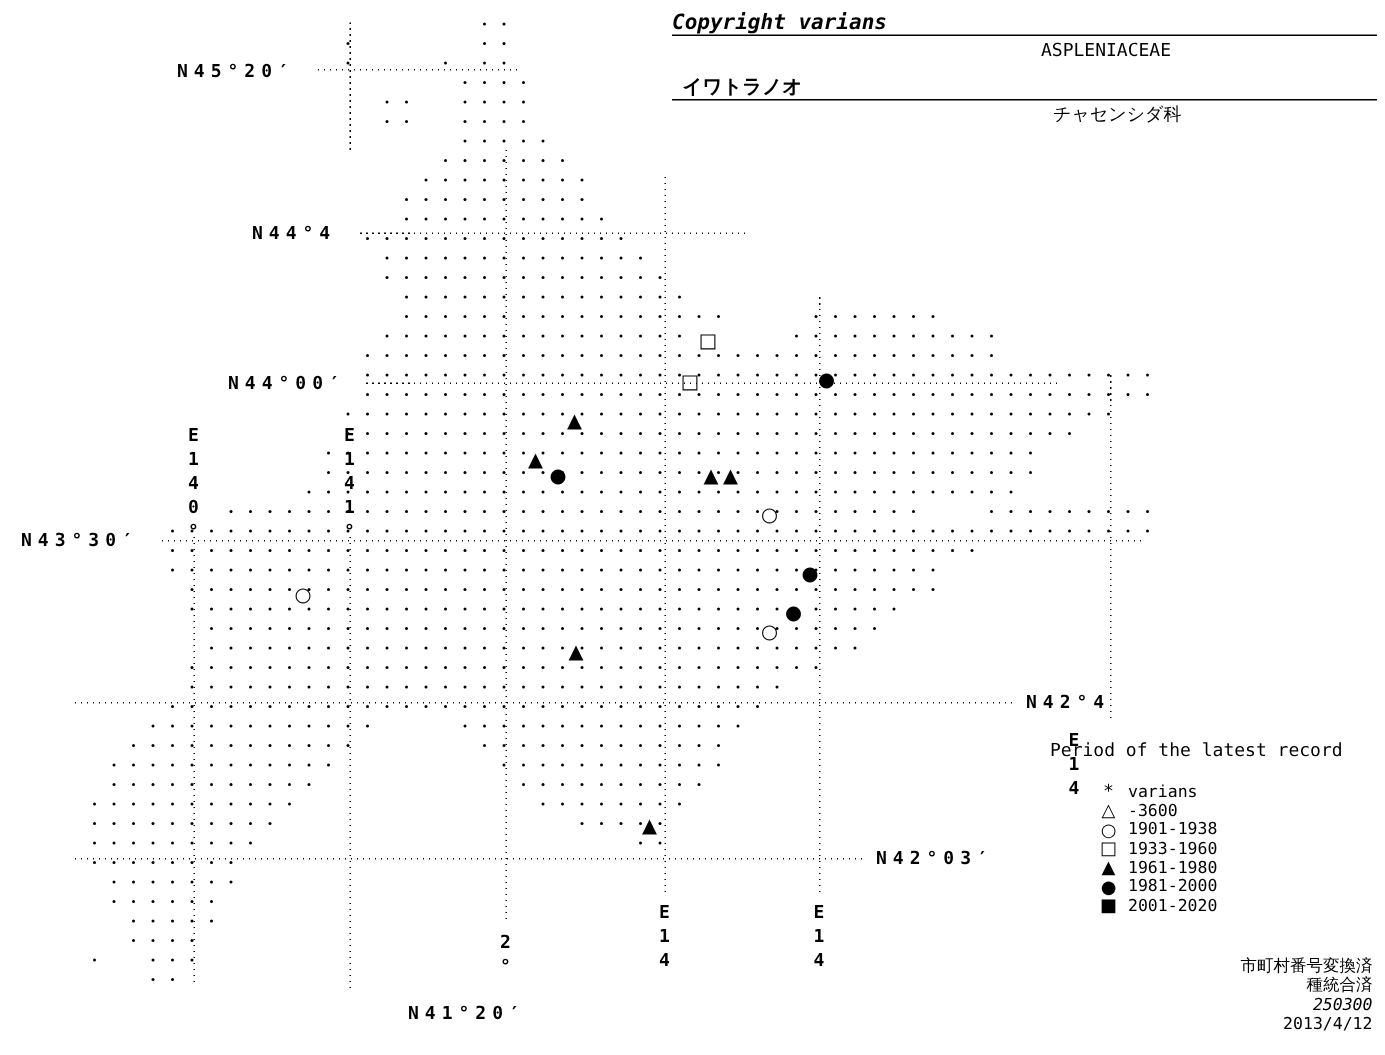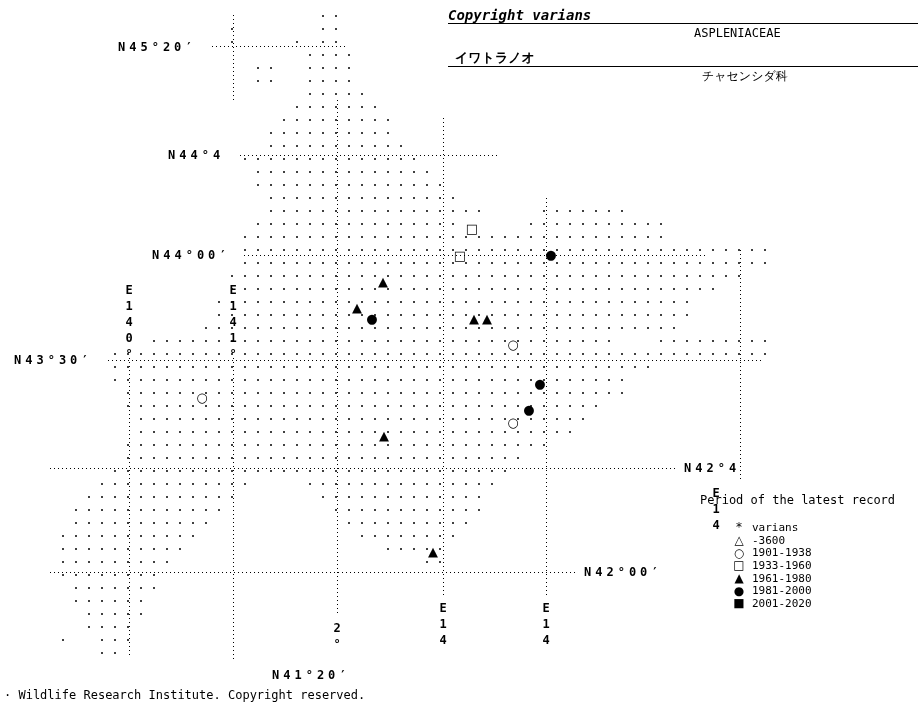--- a/index.html
+++ b/index.html
@@ -1137,21 +1137,21 @@
       <div class="vline" style="left: 233px; top: 358px; height: 302px;"></div>
       <div class="vline" style="left: 337px; top: 100px; height: 516px;"></div>
       <div class="vline" style="left: 443px; top: 118px; height: 480px;"></div>
       <div class="vline" style="left: 546px; top: 198px; height: 400px;"></div>
       <div class="vline" style="left: 740px; top: 250px; height: 230px;"></div>
       <div class="hlabel" style="left: 118px; top: 40px;">N45°20′</div>
       <div class="hlabel" style="left: 168px; top: 148px;">N44°4</div>
       <div class="hlabel" style="left: 152px; top: 248px;">N44°00′</div>
       <div class="hlabel" style="left: 14px; top: 353px;">N43°30′</div>
       <div class="hlabel" style="left: 684px; top: 461px;">N42°4</div>
-      <div class="hlabel" style="left: 584px; top: 565px;">N42°00′</div>
+      <div class="hlabel" style="left: 584px; top: 565px;">N42°03′</div>
       <div class="hlabel" style="left: 272px; top: 668px;">N41°20′</div>
       <div class="vlabel" style="left: 122px; top: 283px;">E140°</div>
       <div class="vlabel" style="left: 226px; top: 283px;">E141°</div>
       <div class="vlabel" style="left: 330px; top: 621px;">2°</div>
       <div class="vlabel" style="left: 436px; top: 601px;">E14</div>
       <div class="vlabel" style="left: 539px; top: 601px;">E14</div>
       <div class="vlabel" style="left: 709px; top: 486px;">E14</div>
       <span class="marker" style="left: 472px; top: 228px;">□</span>
       <span class="marker" style="left: 460px; top: 255px;">□</span>
       <span class="marker" style="left: 551px; top: 254px;">●</span>
@@ -1196,16 +1196,21 @@
           <span class="legend-sym">●</span>
           <span class="legend-label">1981-2000</span>
         </div>
         <div class="legend-row">
           <span class="legend-sym">■</span>
           <span class="legend-label">2001-2020</span>
         </div>
       </div>
   </div>
 
+  <div class="stamp">
+    <div>市町村番号変換済</div>
+    <div>種統合済</div>
+    <div class="code">250300</div>
+    <div>2013/4/12</div>
+  </div>
 
-  <div class="footer">· Wildlife Research Institute. Copyright reserved.</div>
 
 </div>
 
 </body></html>

